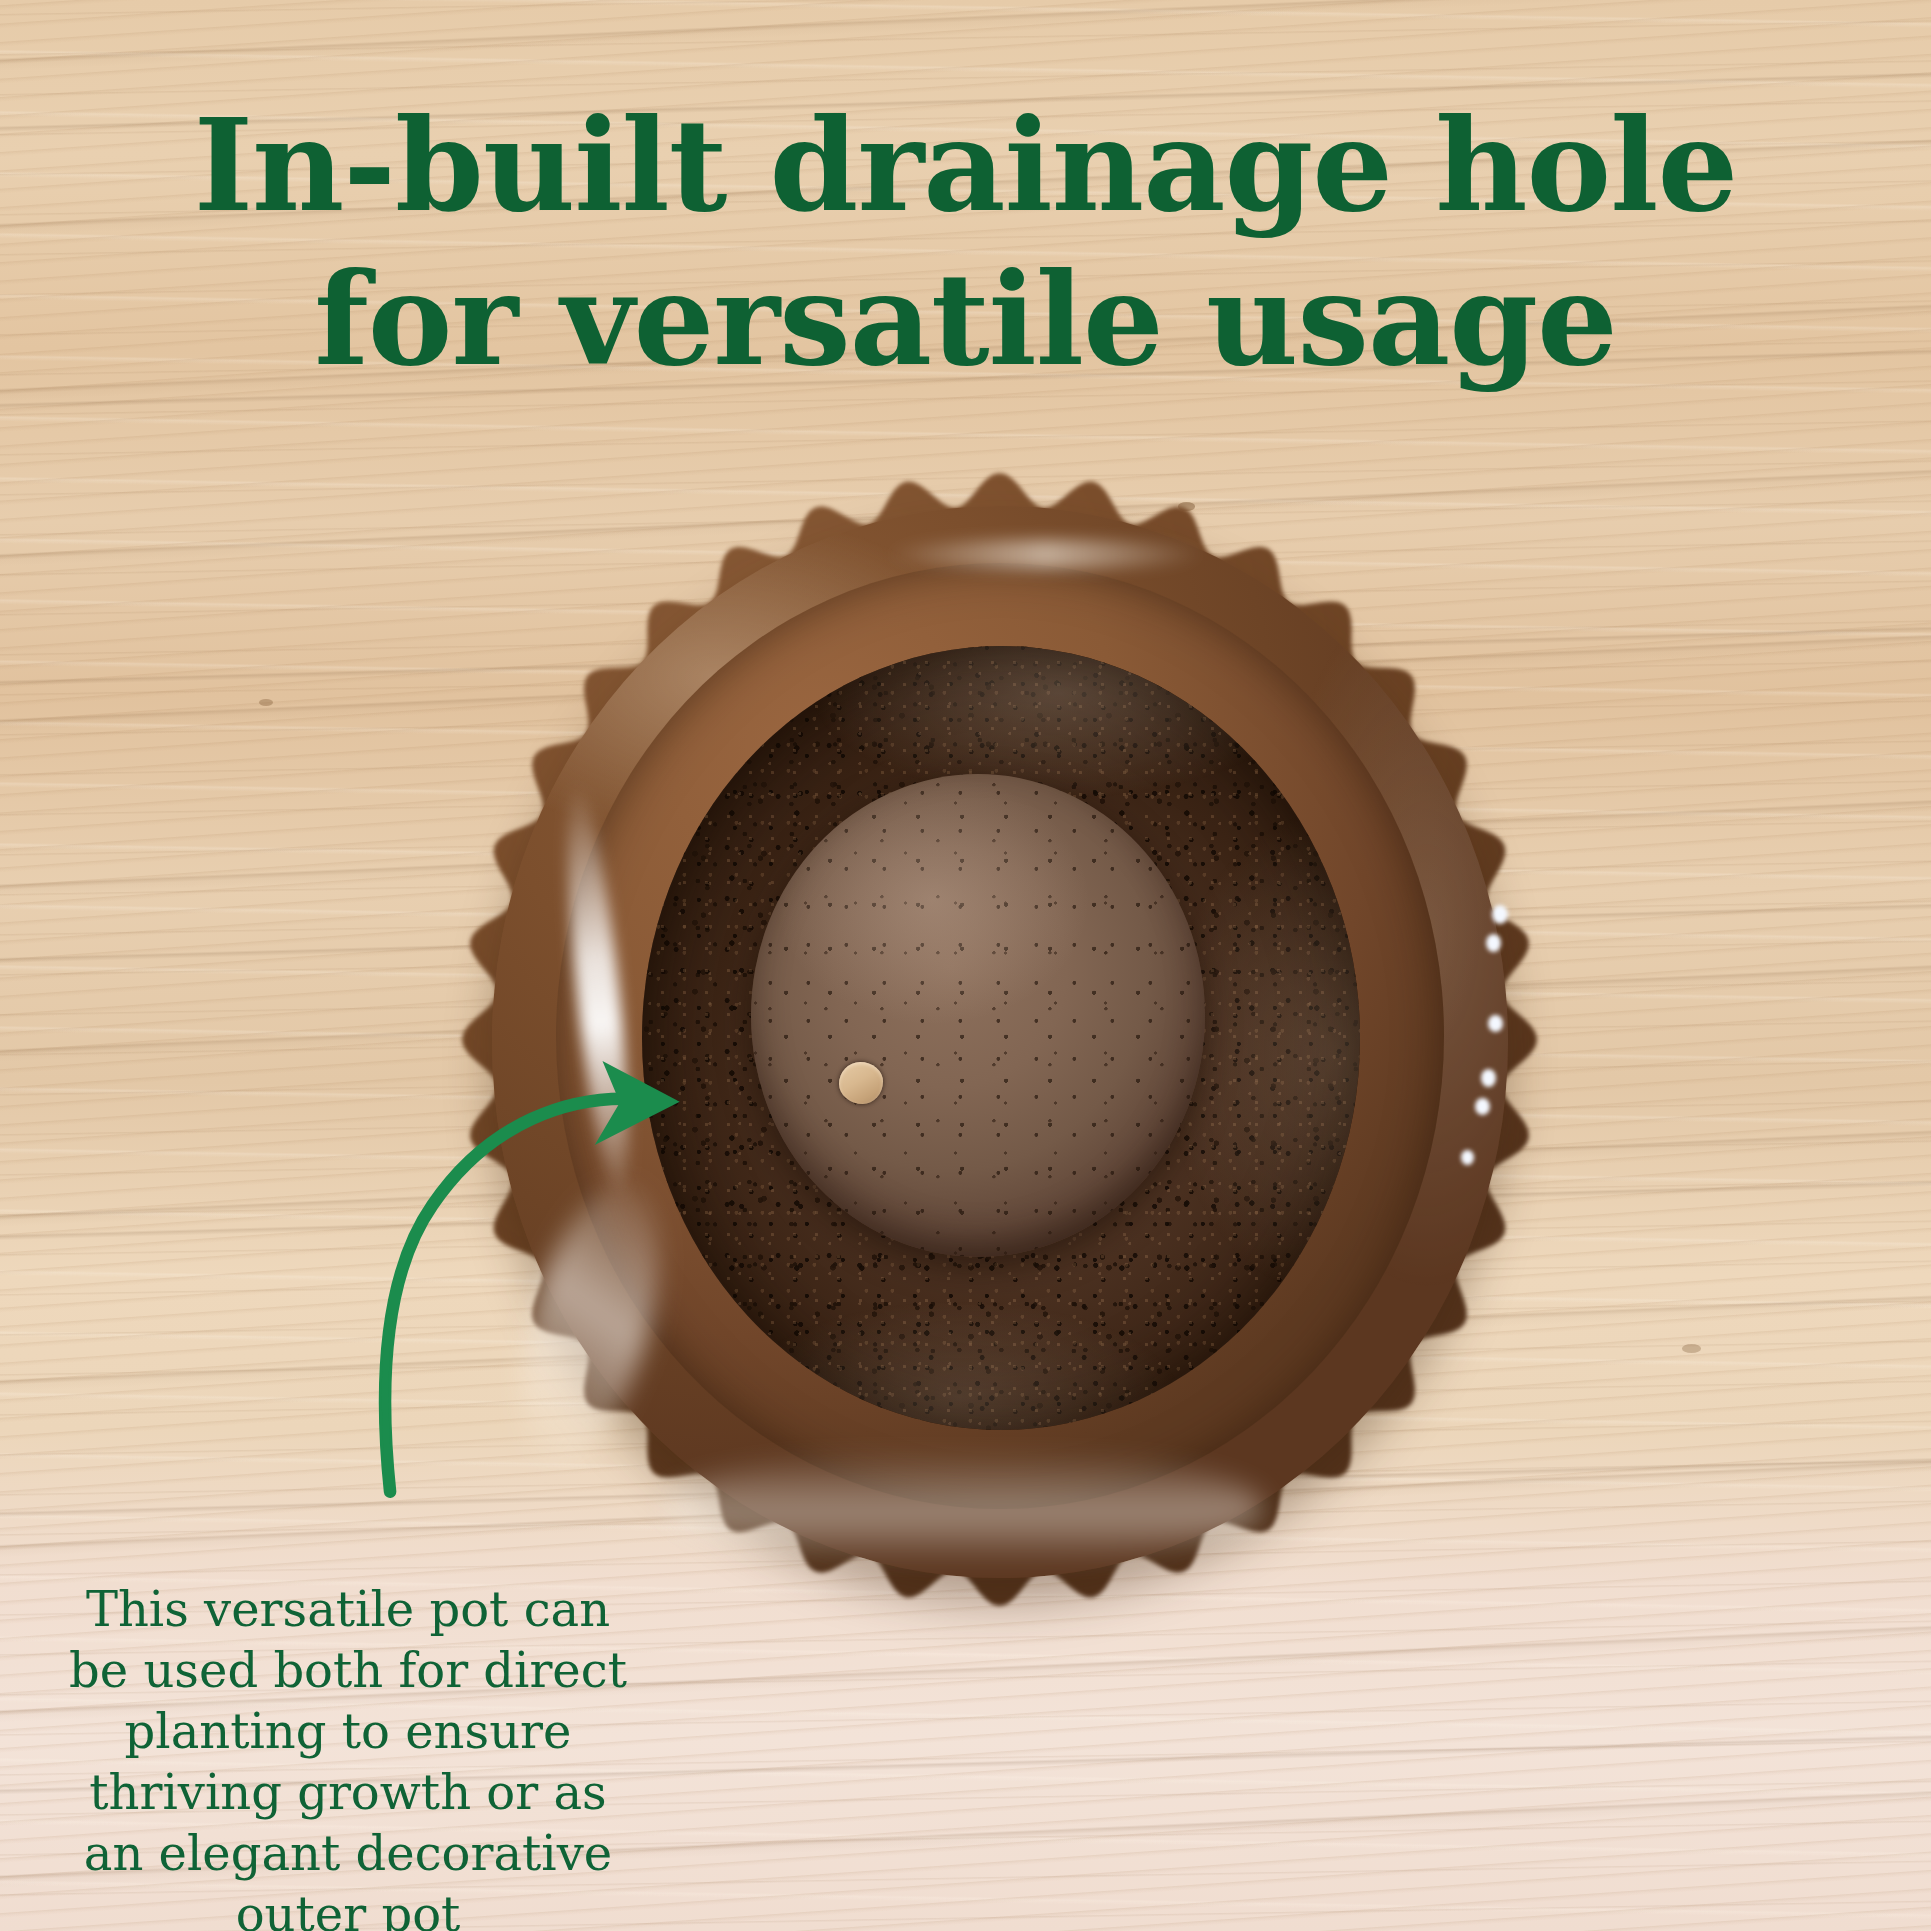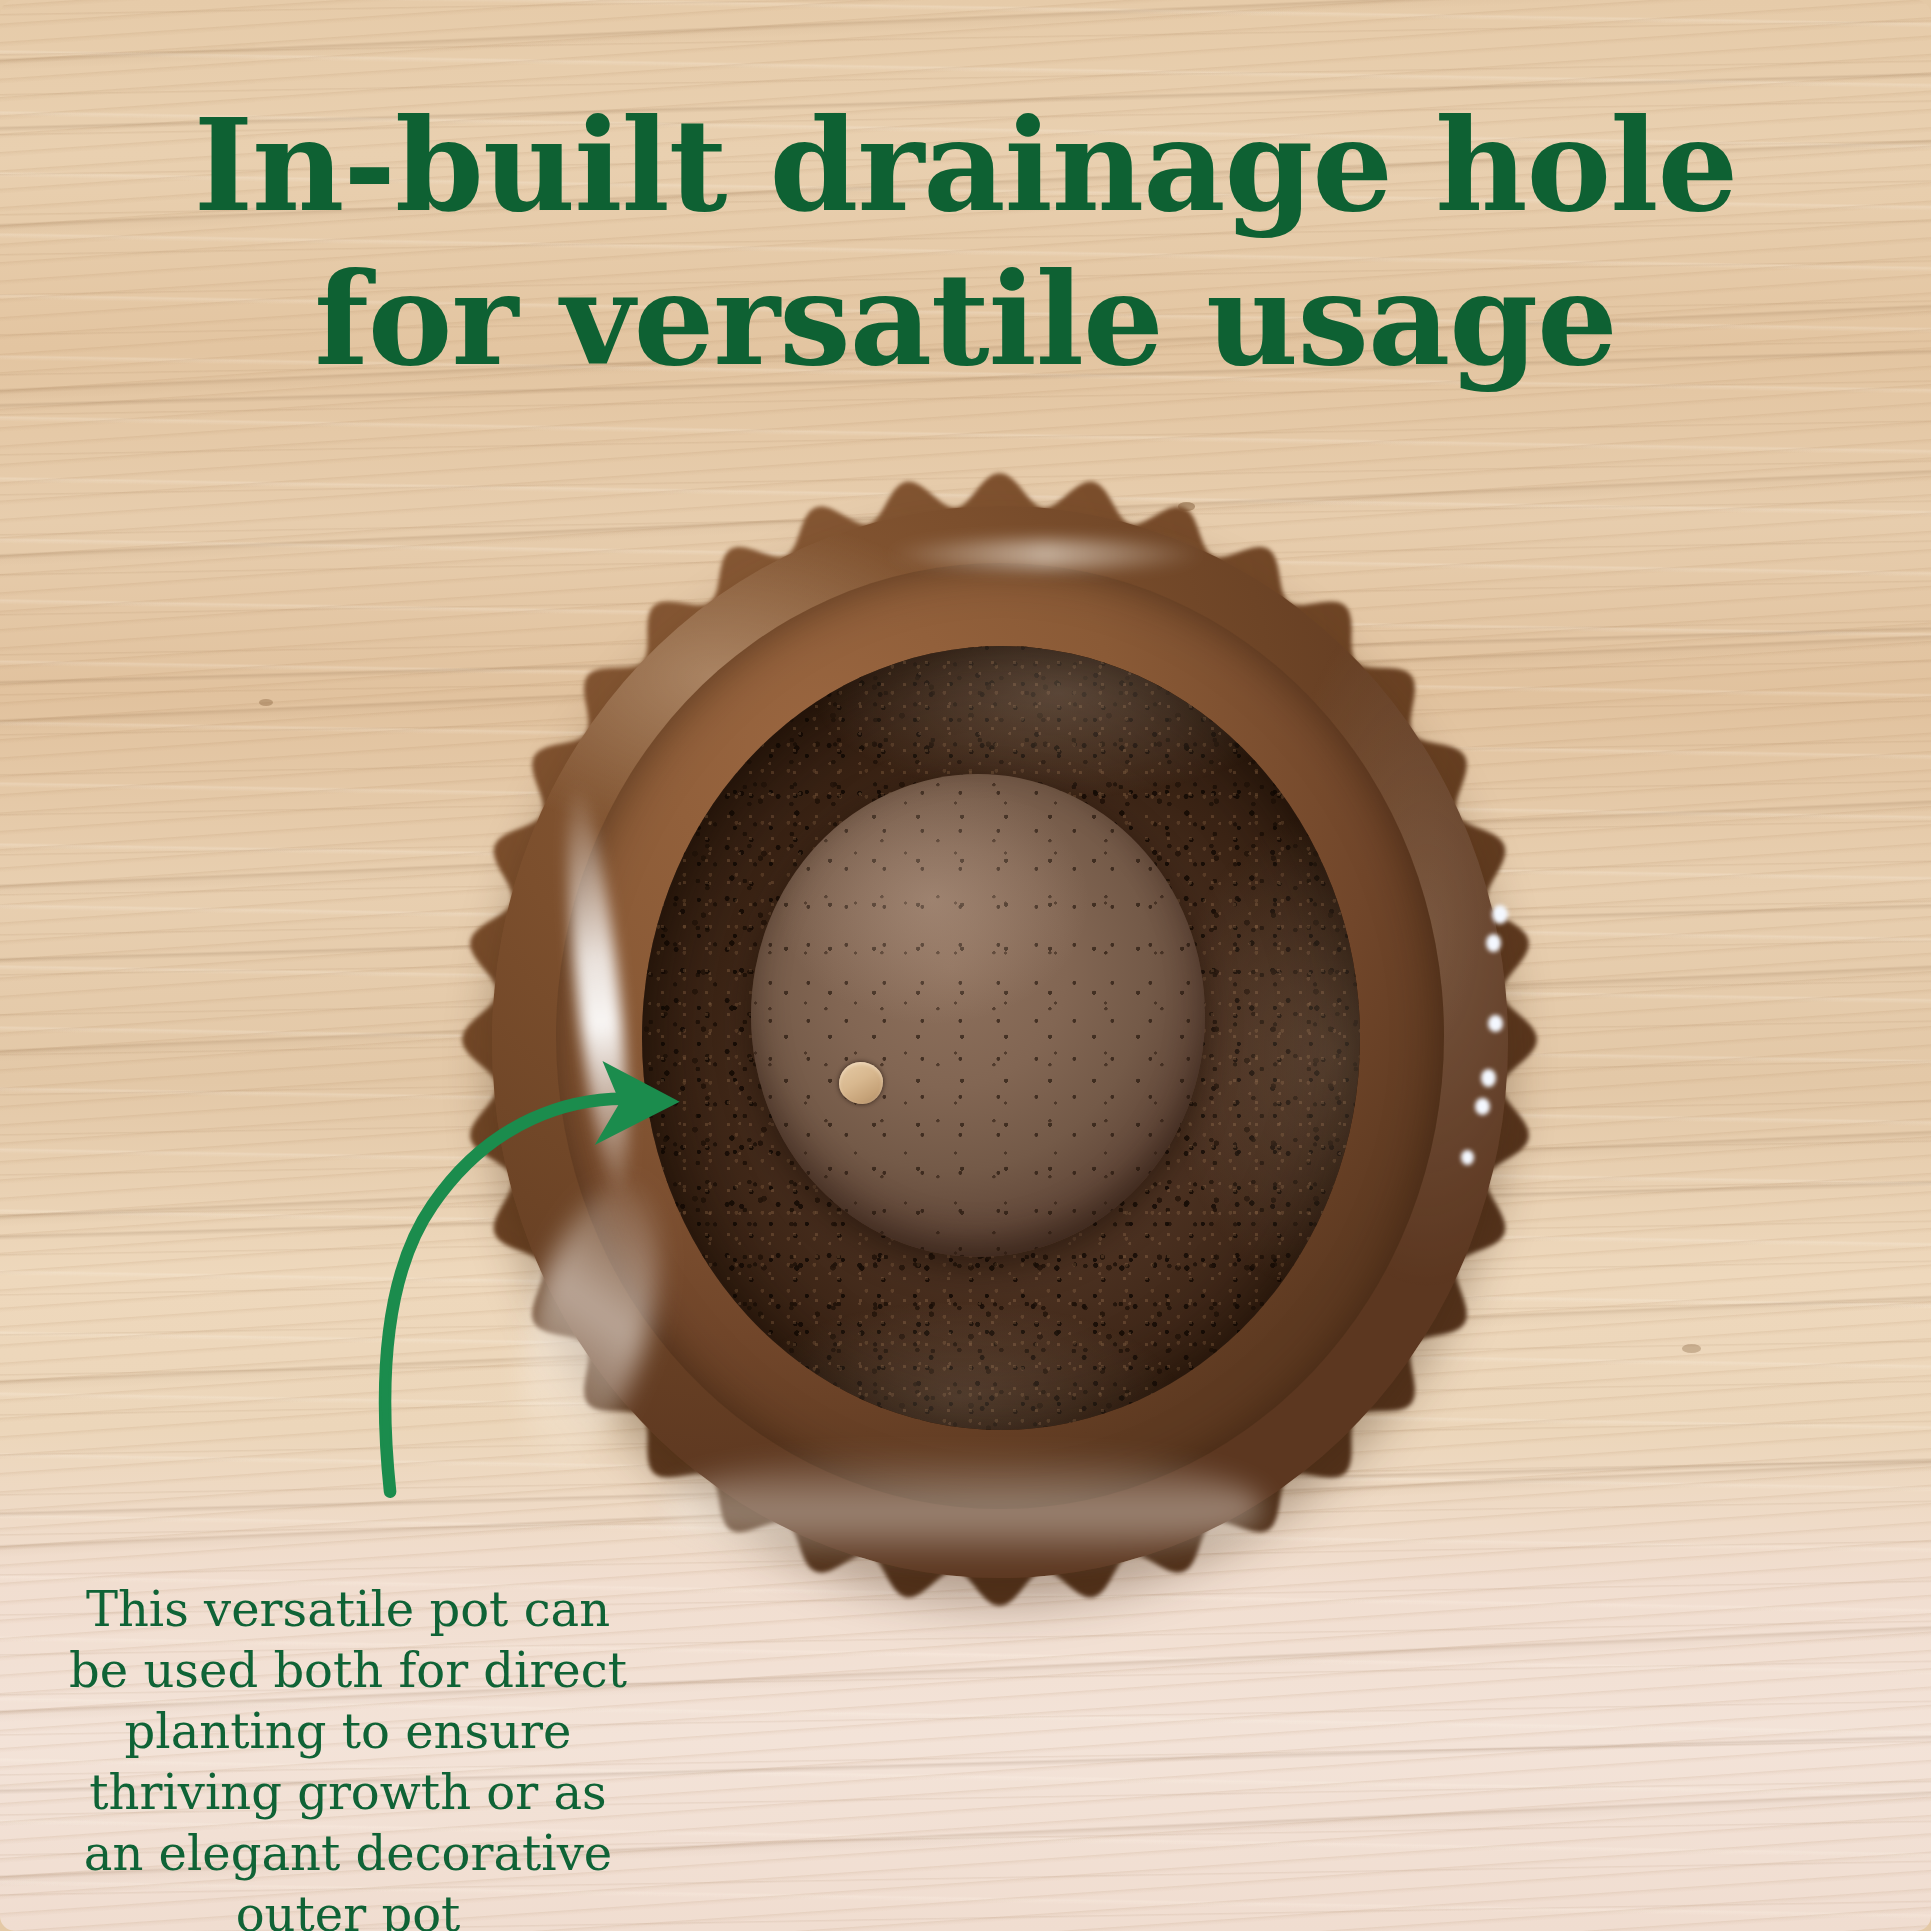--- a/index.html
+++ b/index.html
@@ -1,21 +1,21 @@
 <!DOCTYPE html>
 <html><head>
 <meta charset="utf-8">
 <style>
   html,body{margin:0;padding:0;}
   body{
     width:1931px;height:1931px;overflow:hidden;position:relative;
     font-family:"Liberation Serif", serif;
     background:#e4c9a6;
   }
-  #stage{position:absolute;inset:0;width:1931px;height:1931px;overflow:hidden;border-radius:15px;}
+  #stage{position:absolute;inset:0;width:1931px;height:1931px;overflow:hidden;}
 
   
   .wood-base{
     position:absolute;inset:0;
     background:
       linear-gradient(180deg,
         #e6cba9 0%, #e9d0b0 8%, #e3c5a1 18%, #e7cdad 27%,
         #e1c29e 36%, #e8cfb0 46%, #e3c8a7 56%, #eed8bc 66%,
         #ecd6ba 74%, #f1ded0 82%, #f3e3d8 90%, #f0ddd0 100%);
   }

